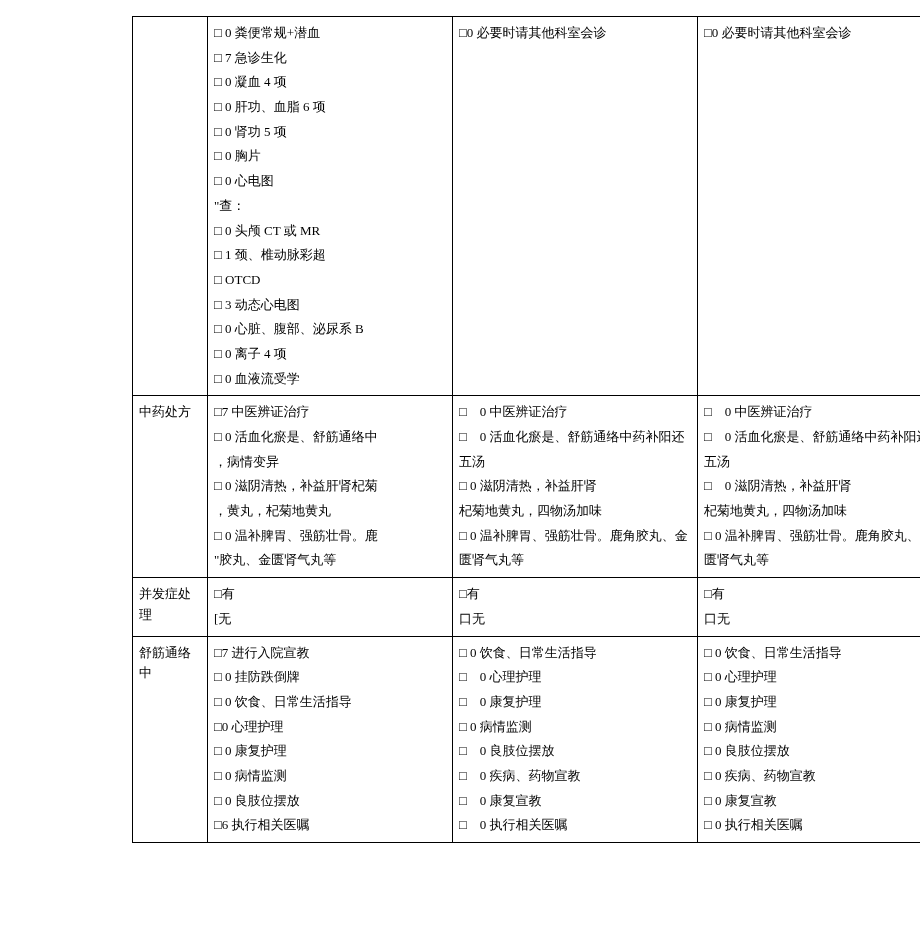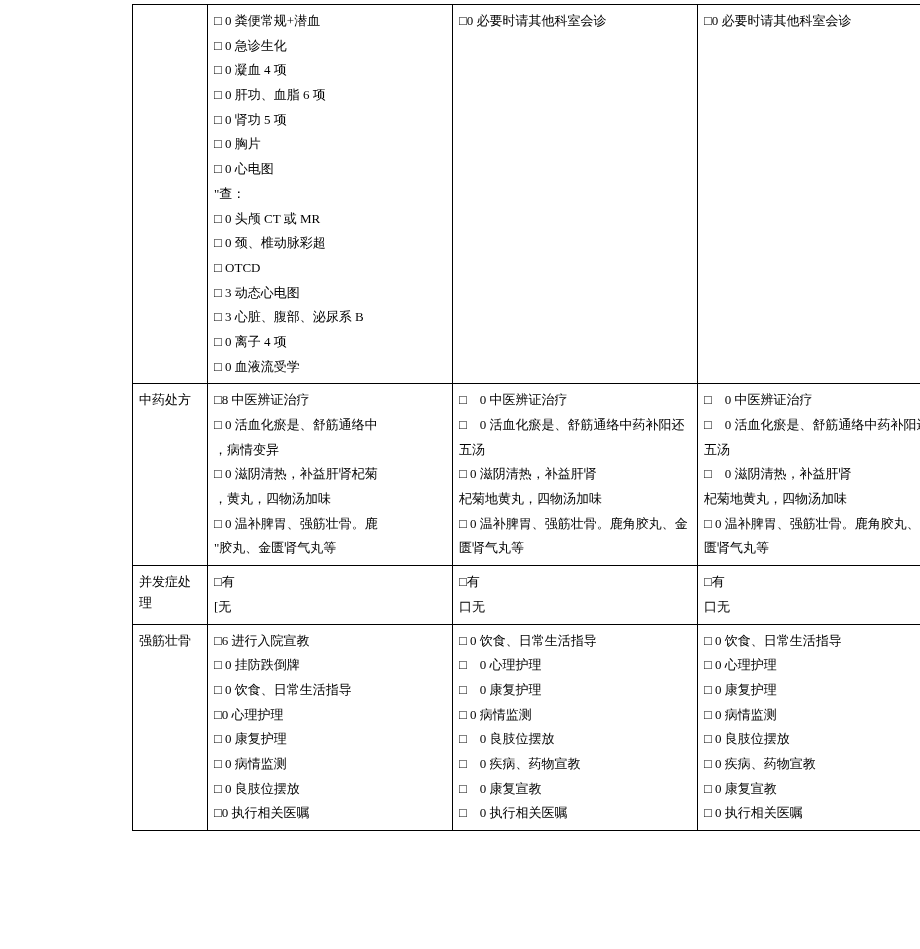--- a/index.html
+++ b/index.html
@@ -5,21 +5,21 @@
   body {
     font-family: "SimSun", "宋体", serif;
     font-size: 13px;
     color: #000;
     background: #fff;
     margin: 0;
     padding: 0;
   }
   .page {
     width: 816px;
-    margin: 4px auto;
+    margin: 16px auto;
     box-sizing: border-box;
     padding: 0;
   }
   table {
     border-collapse: collapse;
     width: 760px;
     margin-left: 80px;
     table-layout: fixed;
   }
   td {
@@ -45,51 +45,51 @@
 </head>
 <body>
 
 <div class="page">
   <table>
     <tbody>
         <tr>
           <td class="label"></td>
           <td class="col">
             <span class="item">□ 0 粪便常规+潜血</span>
-            <span class="item">□ 0 急诊生化</span>
+            <span class="item">□ 7 急诊生化</span>
             <span class="item">□ 0 凝血 4 项</span>
             <span class="item">□ 0 肝功、血脂 6 项</span>
             <span class="item">□ 0 肾功 5 项</span>
             <span class="item">□ 0 胸片</span>
             <span class="item">□ 0 心电图</span>
             <span class="item">"查：</span>
             <span class="item">□ 0 头颅 CT 或 MR</span>
-            <span class="item">□ 0 颈、椎动脉彩超</span>
+            <span class="item">□ 1 颈、椎动脉彩超</span>
             <span class="item">□ OTCD</span>
             <span class="item">□ 3 动态心电图</span>
-            <span class="item">□ 3 心脏、腹部、泌尿系 B</span>
+            <span class="item">□ 0 心脏、腹部、泌尿系 B</span>
             <span class="item"> </span>
             <span class="item">□ 0 离子 4 项</span>
             <span class="item">□ 0 血液流受学</span>
           </td>
           <td class="col">
             <span class="item">□0 必要时请其他科室会诊</span>
           </td>
           <td class="col">
             <span class="item">□0 必要时请其他科室会诊</span>
           </td>
         </tr>
         <tr>
           <td class="label">中药处方</td>
           <td class="col">
-            <span class="item">□8 中医辨证治疗</span>
+            <span class="item">□7 中医辨证治疗</span>
             <span class="item">□ 0 活血化瘀是、舒筋通络中</span>
             <span class="item">，病情变异</span>
             <span class="item">□ 0 滋阴清热，补益肝肾杞菊</span>
-            <span class="item">，黄丸，四物汤加味</span>
+            <span class="item">，黄丸，杞菊地黄丸</span>
             <span class="item">□ 0 温补脾胃、强筋壮骨。鹿</span>
             <span class="item">"胶丸、金匮肾气丸等</span>
           </td>
           <td class="col">
             <span class="item">□　0 中医辨证治疗</span>
             <span class="item">□　0 活血化瘀是、舒筋通络中药补阳还五汤</span>
             <span class="item">□ 0 滋阴清热，补益肝肾</span>
             <span class="item">杞菊地黄丸，四物汤加味</span>
             <span class="item">□ 0 温补脾胃、强筋壮骨。鹿角胶丸、金匮肾气丸等</span>
           </td>
@@ -110,30 +110,30 @@
           <td class="col">
             <span class="item">□有</span>
             <span class="item">口无</span>
           </td>
           <td class="col">
             <span class="item">□有</span>
             <span class="item">口无</span>
           </td>
         </tr>
         <tr>
-          <td class="label">强筋壮骨</td>
+          <td class="label">舒筋通络中</td>
           <td class="col">
-            <span class="item">□6 进行入院宣教</span>
+            <span class="item">□7 进行入院宣教</span>
             <span class="item">□ 0 挂防跌倒牌</span>
             <span class="item">□ 0 饮食、日常生活指导</span>
             <span class="item">□0 心理护理</span>
             <span class="item">□ 0 康复护理</span>
             <span class="item">□ 0 病情监测</span>
             <span class="item">□ 0 良肢位摆放</span>
-            <span class="item">□0 执行相关医嘱</span>
+            <span class="item">□6 执行相关医嘱</span>
           </td>
           <td class="col">
             <span class="item">□ 0 饮食、日常生活指导</span>
             <span class="item">□　0 心理护理</span>
             <span class="item">□　0 康复护理</span>
             <span class="item">□ 0 病情监测</span>
             <span class="item">□　0 良肢位摆放</span>
             <span class="item">□　0 疾病、药物宣教</span>
             <span class="item">□　0 康复宣教</span>
             <span class="item">□　0 执行相关医嘱</span>

